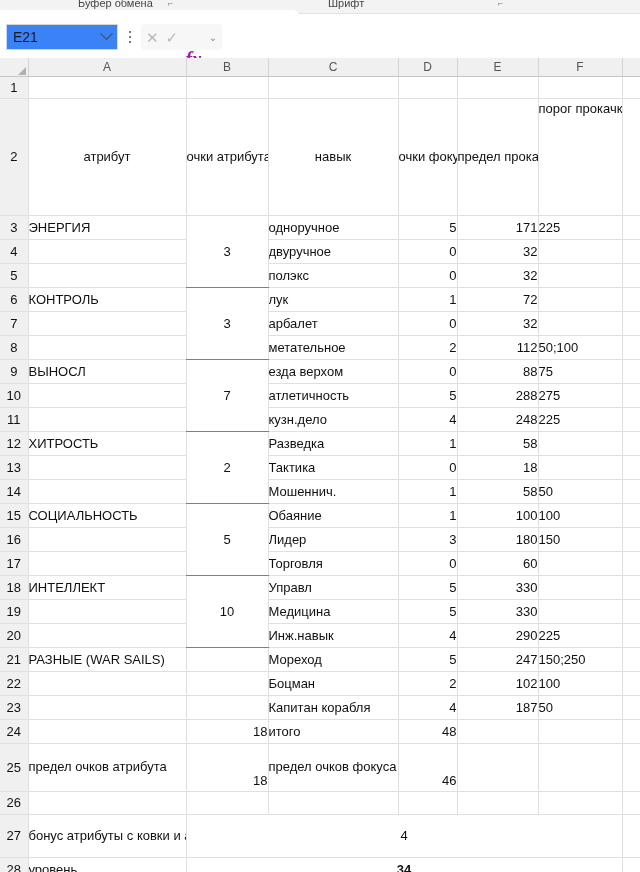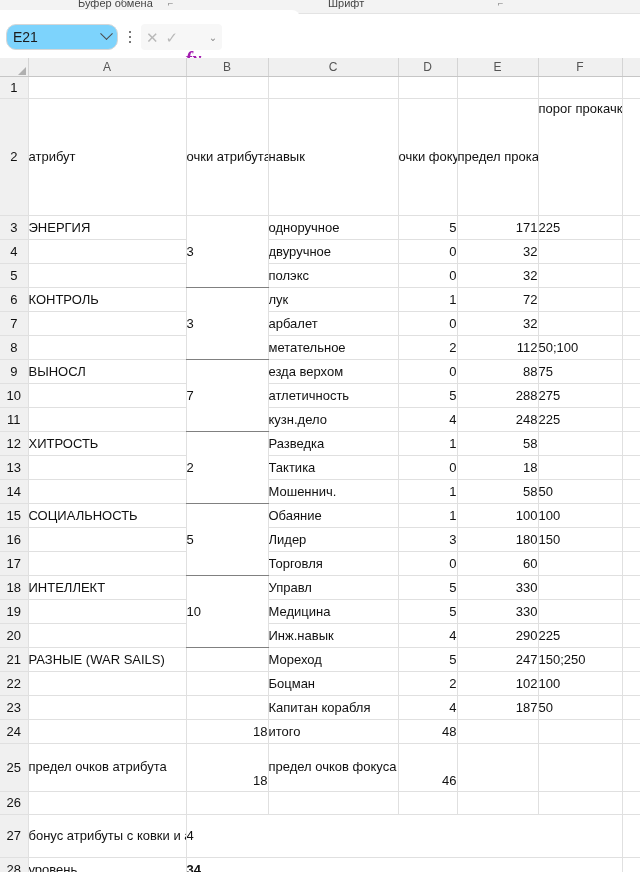--- a/index.html
+++ b/index.html
@@ -40,23 +40,23 @@
   
   #formula-bar {
     position: absolute; left: 0; top: 18px;
     width: 640px; height: 38px;
     background: #ffffff;
     display: flex; align-items: center;
   }
   #name-box {
     margin-left: 6px;
     width: 112px; height: 26px;
-    background: #7dd3fc;
+    background: #3b82f6;
     border: 1px solid #d6d6d6;
-    border-radius: 10px;
+    border-radius: 0;
     display: flex; align-items: center;
     padding: 4px 6px;
     font-size: 14px; color: #1b1b1b;
   }
   #name-box .nb-text { flex: 1; }
   #name-box .chev { color: #555; font-size: 11px; }
   .chev-glyph {
     display: inline-block;
     width: 9px; height: 9px;
     border-right: 1.5px solid #4a4a4a;
@@ -149,21 +149,21 @@
     background: #f0f0f0;
     color: #666;
     font-size: 12px;
     text-align: center;
     border-right: 1px solid #c6c6c6;
     border-bottom: 1px solid #d4d4d4;
     vertical-align: bottom;
     padding-bottom: 1px;
   }
   
-  .c  { text-align: left; }
+  .c  { text-align: center; }
   .l  { text-align: left;  padding-left: 3px; }
   .r  { text-align: right; padding-right: 3px; }
   .b  { font-weight: bold; }
   .wrapcell { white-space: normal; line-height: 1.22; }
 
   
   .bk { border-left: 1px solid #808080; border-right: 1px solid #808080;
         border-top: 1px solid #808080; border-bottom: 1px solid #808080; }
   .bb { border-bottom: 1px solid #808080; }
   .bl { border-left: 1px solid #808080; }

